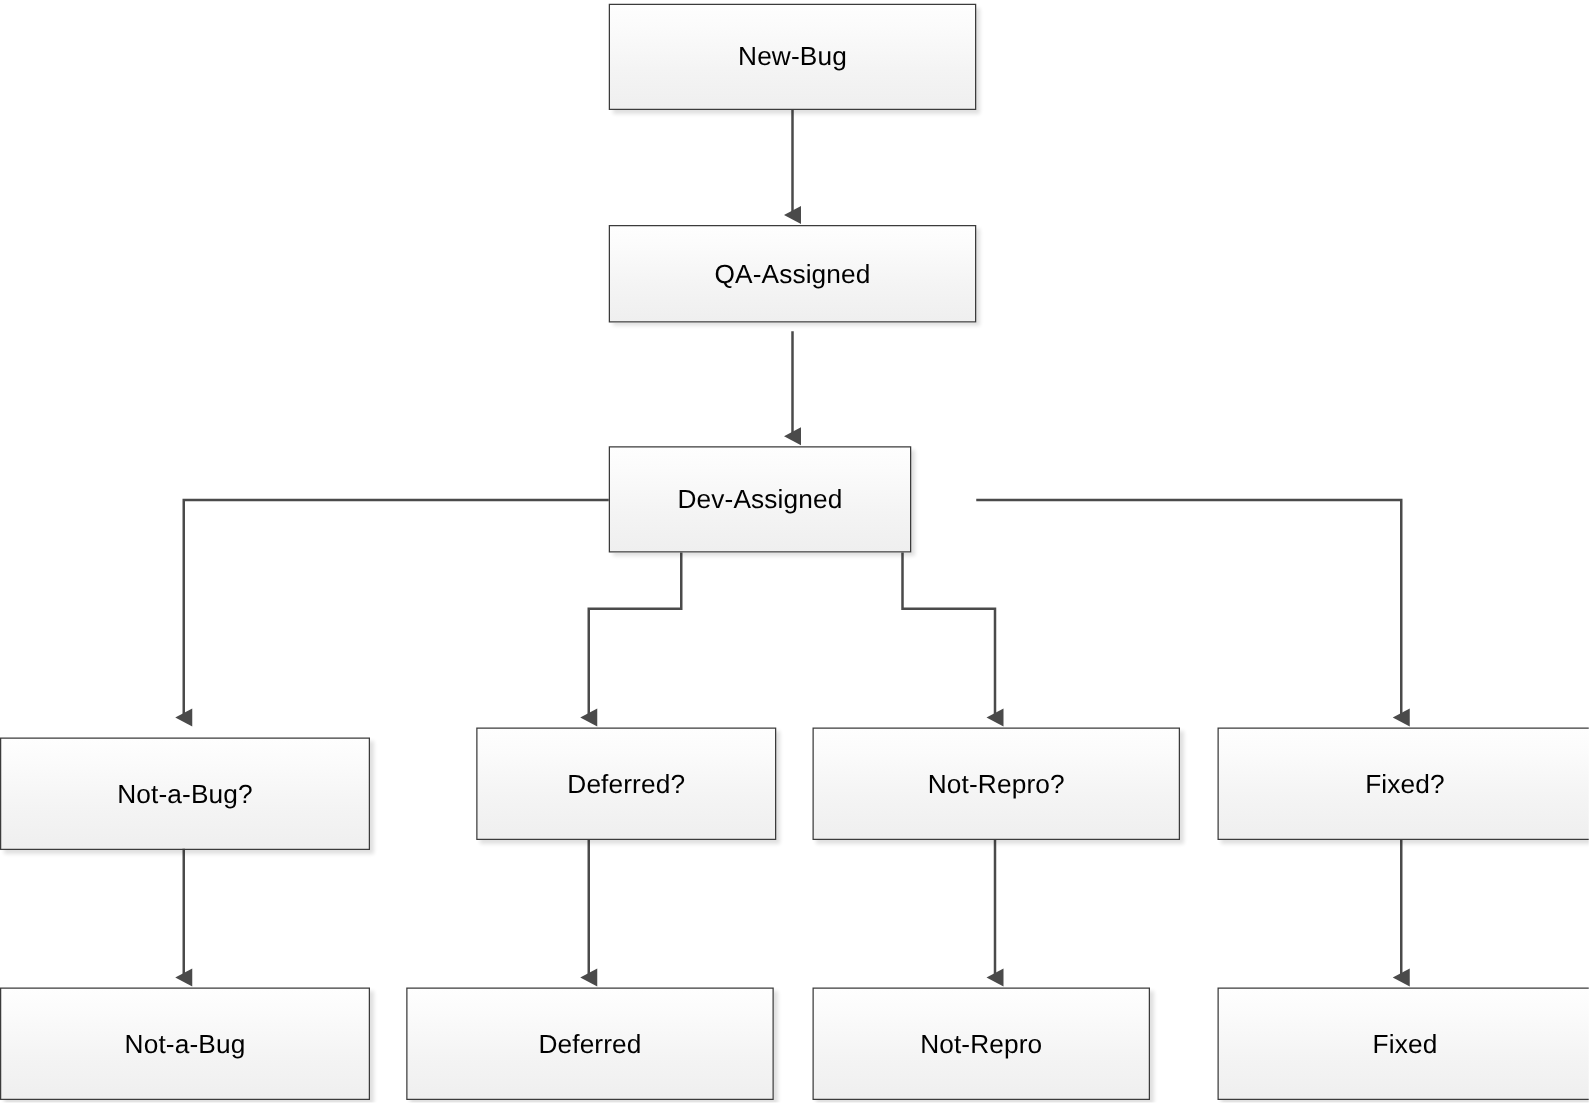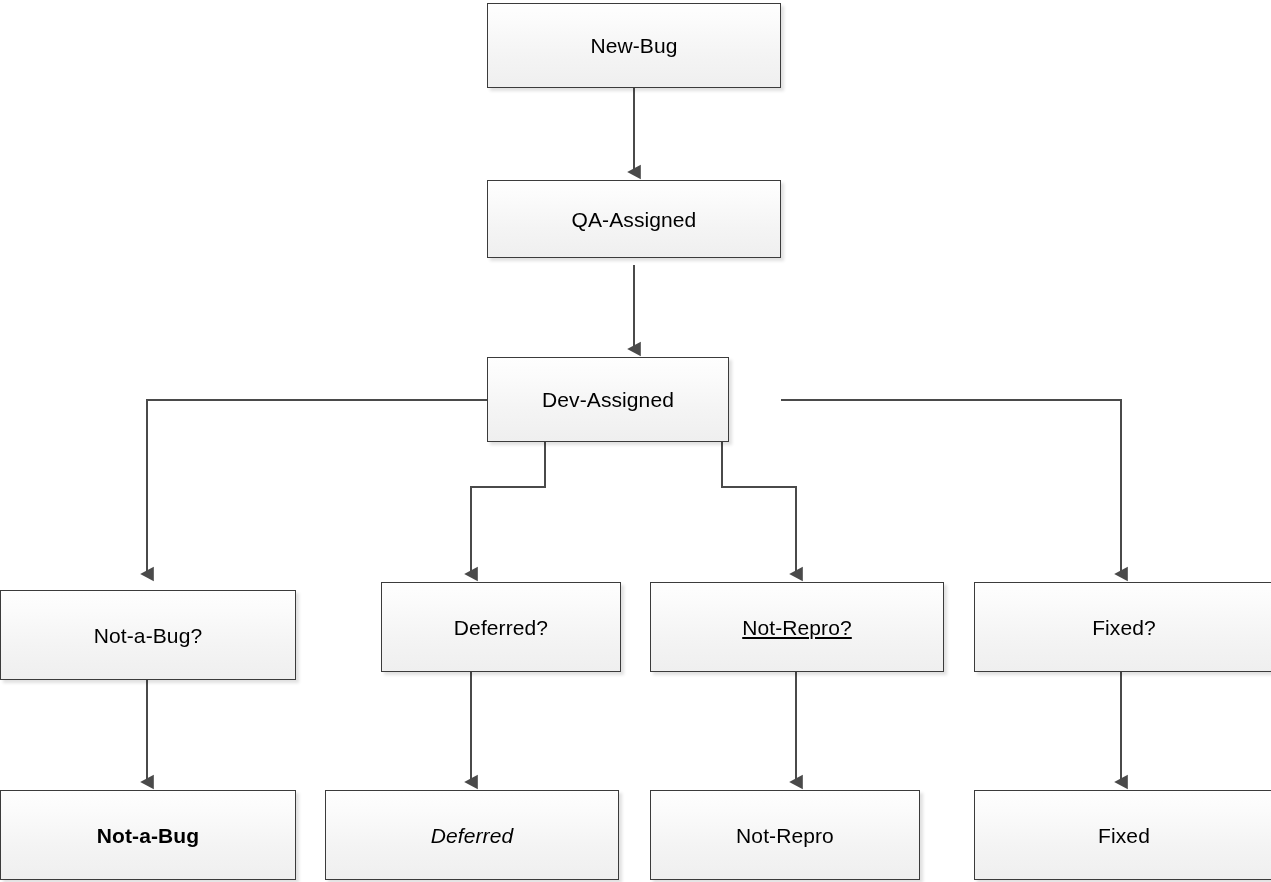--- a/index.html
+++ b/index.html
@@ -59,30 +59,30 @@
       </div>
       <div class="node" style="left: 487px; top: 357px; width: 242px; height: 85px;">
         <span>Dev-Assigned</span>
       </div>
       <div class="node" style="left: 0px; top: 590px; width: 296px; height: 90px;">
         <span>Not-a-Bug?</span>
       </div>
       <div class="node" style="left: 337px; top: 582px; width: 240px; height: 90px; margin-left: 44px;">
         <span>Deferred?</span>
       </div>
-      <div class="node" style="left: 650px; top: 582px; width: 294px; height: 90px; text-decoration: underline;">
+      <div class="node" style="left: 650px; top: 582px; width: 294px; height: 90px;">
         <span>Not-Repro?</span>
       </div>
       <div class="node" style="left: 974px; top: 582px; width: 300px; height: 90px;">
         <span>Fixed?</span>
       </div>
-      <div class="node" style="left: 0px; top: 790px; width: 296px; height: 90px; font-weight: bold;">
+      <div class="node" style="left: 0px; top: 790px; width: 296px; height: 90px;">
         <span>Not-a-Bug</span>
       </div>
-      <div class="node" style="left: 325px; top: 790px; width: 294px; height: 90px; font-style: italic;">
+      <div class="node" style="left: 325px; top: 790px; width: 294px; height: 90px;">
         <span>Deferred</span>
       </div>
       <div class="node" style="left: 650px; top: 790px; width: 270px; height: 90px;">
         <span>Not-Repro</span>
       </div>
       <div class="node" style="left: 974px; top: 790px; width: 300px; height: 90px;">
         <span>Fixed</span>
       </div>
     </div>
 </div>

